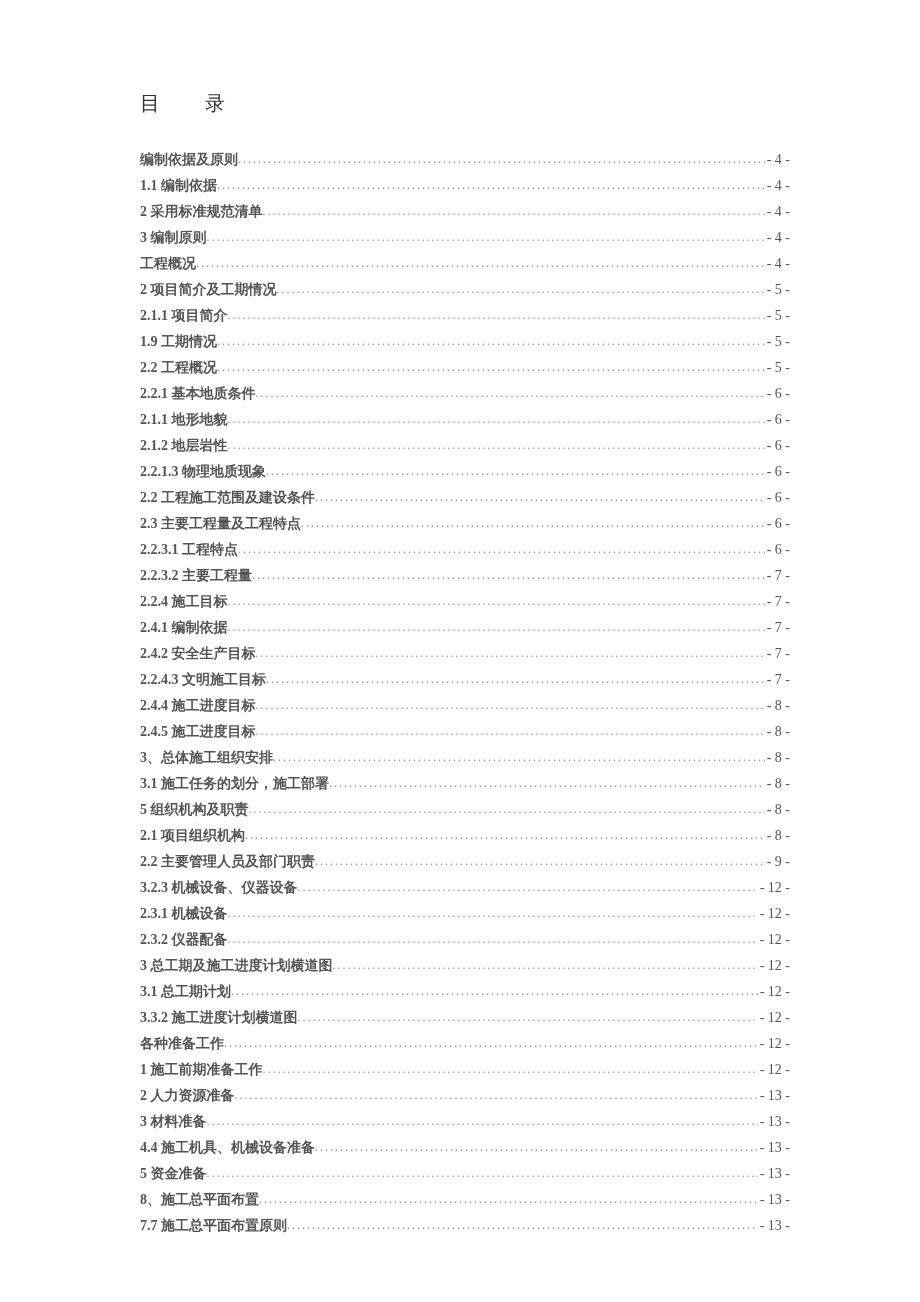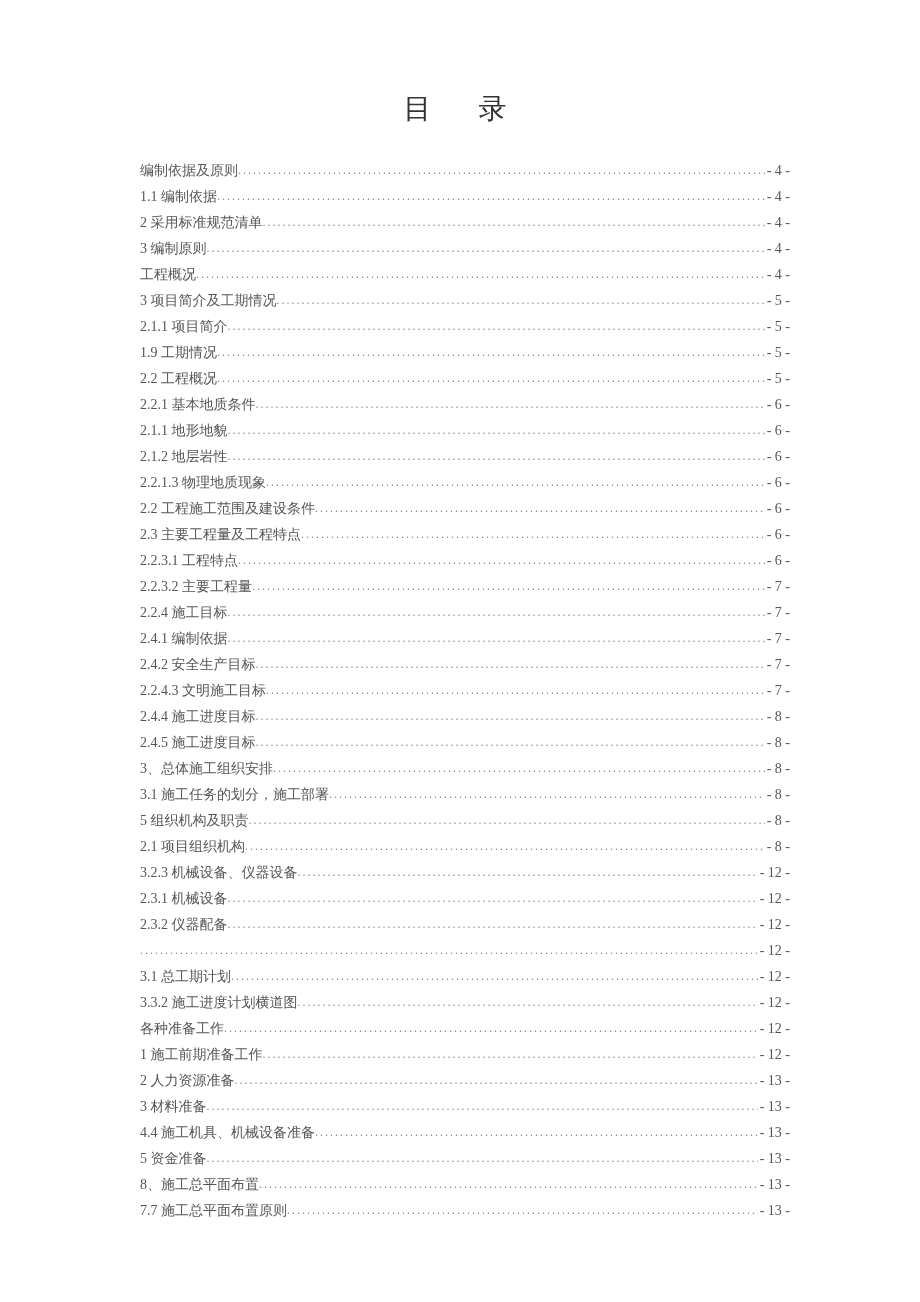--- a/index.html
+++ b/index.html
@@ -5,37 +5,37 @@
     * { margin: 0; padding: 0; box-sizing: border-box; }
     body {
       background: #fff;
       font-family: "SimSun", "宋体", serif;
       width: 920px;
       height: 1302px;
       padding: 90px 130px 60px 140px;
       color: #333;
     }
     .title {
-      text-align: center;
-      font-size: 28px;
+      text-align: left;
+      font-size: 20px;
       font-weight: normal;
       letter-spacing: 20px;
       margin-bottom: 30px;
       color: #333;
     }
     .toc { }
     .toc-row {
       display: flex;
       align-items: baseline;
       font-size: 14px;
       line-height: 25px;
       color: #555;
       white-space: nowrap;
     }
-    .toc-label { flex: 0 0 auto; }
+    .toc-label { flex: 0 0 auto; font-weight: bold; }
     .toc-dots {
       flex: 1 1 auto;
       overflow: hidden;
       letter-spacing: 2px;
       color: #888;
       font-size: 12px;
       position: relative;
       top: -1px;
     }
     .toc-dots::before {
@@ -68,21 +68,21 @@
       <span class="toc-label">3 编制原则 </span>
       <span class="toc-dots"></span>
       <span class="toc-page">- 4 -</span>
     </div>
     <div class="toc-row">
       <span class="toc-label">工程概况 </span>
       <span class="toc-dots"></span>
       <span class="toc-page">- 4 -</span>
     </div>
     <div class="toc-row">
-      <span class="toc-label">3 项目简介及工期情况 </span>
+      <span class="toc-label">2 项目简介及工期情况 </span>
       <span class="toc-dots"></span>
       <span class="toc-page">- 5 -</span>
     </div>
     <div class="toc-row">
       <span class="toc-label">2.1.1 项目简介 </span>
       <span class="toc-dots"></span>
       <span class="toc-page">- 5 -</span>
     </div>
     <div class="toc-row">
       <span class="toc-label">1.9 工期情况 </span>
@@ -178,35 +178,41 @@
       <span class="toc-label">5 组织机构及职责 </span>
       <span class="toc-dots"></span>
       <span class="toc-page">- 8 -</span>
     </div>
     <div class="toc-row">
       <span class="toc-label">2.1 项目组织机构 </span>
       <span class="toc-dots"></span>
       <span class="toc-page">- 8 -</span>
     </div>
     <div class="toc-row">
+      <span class="toc-label">2.2 主要管理人员及部门职责 </span>
+      <span class="toc-dots"></span>
+      <span class="toc-page">- 9 -</span>
+    </div>
+    <div class="toc-row">
       <span class="toc-label">3.2.3 机械设备、仪器设备 </span>
       <span class="toc-dots"></span>
       <span class="toc-page">- 12 -</span>
     </div>
     <div class="toc-row">
       <span class="toc-label">2.3.1 机械设备 </span>
       <span class="toc-dots"></span>
       <span class="toc-page">- 12 -</span>
     </div>
     <div class="toc-row">
       <span class="toc-label">2.3.2 仪器配备 </span>
       <span class="toc-dots"></span>
       <span class="toc-page">- 12 -</span>
     </div>
     <div class="toc-row">
+      <span class="toc-label">3  总工期及施工进度计划横道图 </span>
       <span class="toc-dots"></span>
       <span class="toc-page">- 12 -</span>
     </div>
     <div class="toc-row">
       <span class="toc-label">3.1  总工期计划 </span>
       <span class="toc-dots"></span>
       <span class="toc-page">- 12 -</span>
     </div>
     <div class="toc-row">
       <span class="toc-label">3.3.2  施工进度计划横道图 </span>

